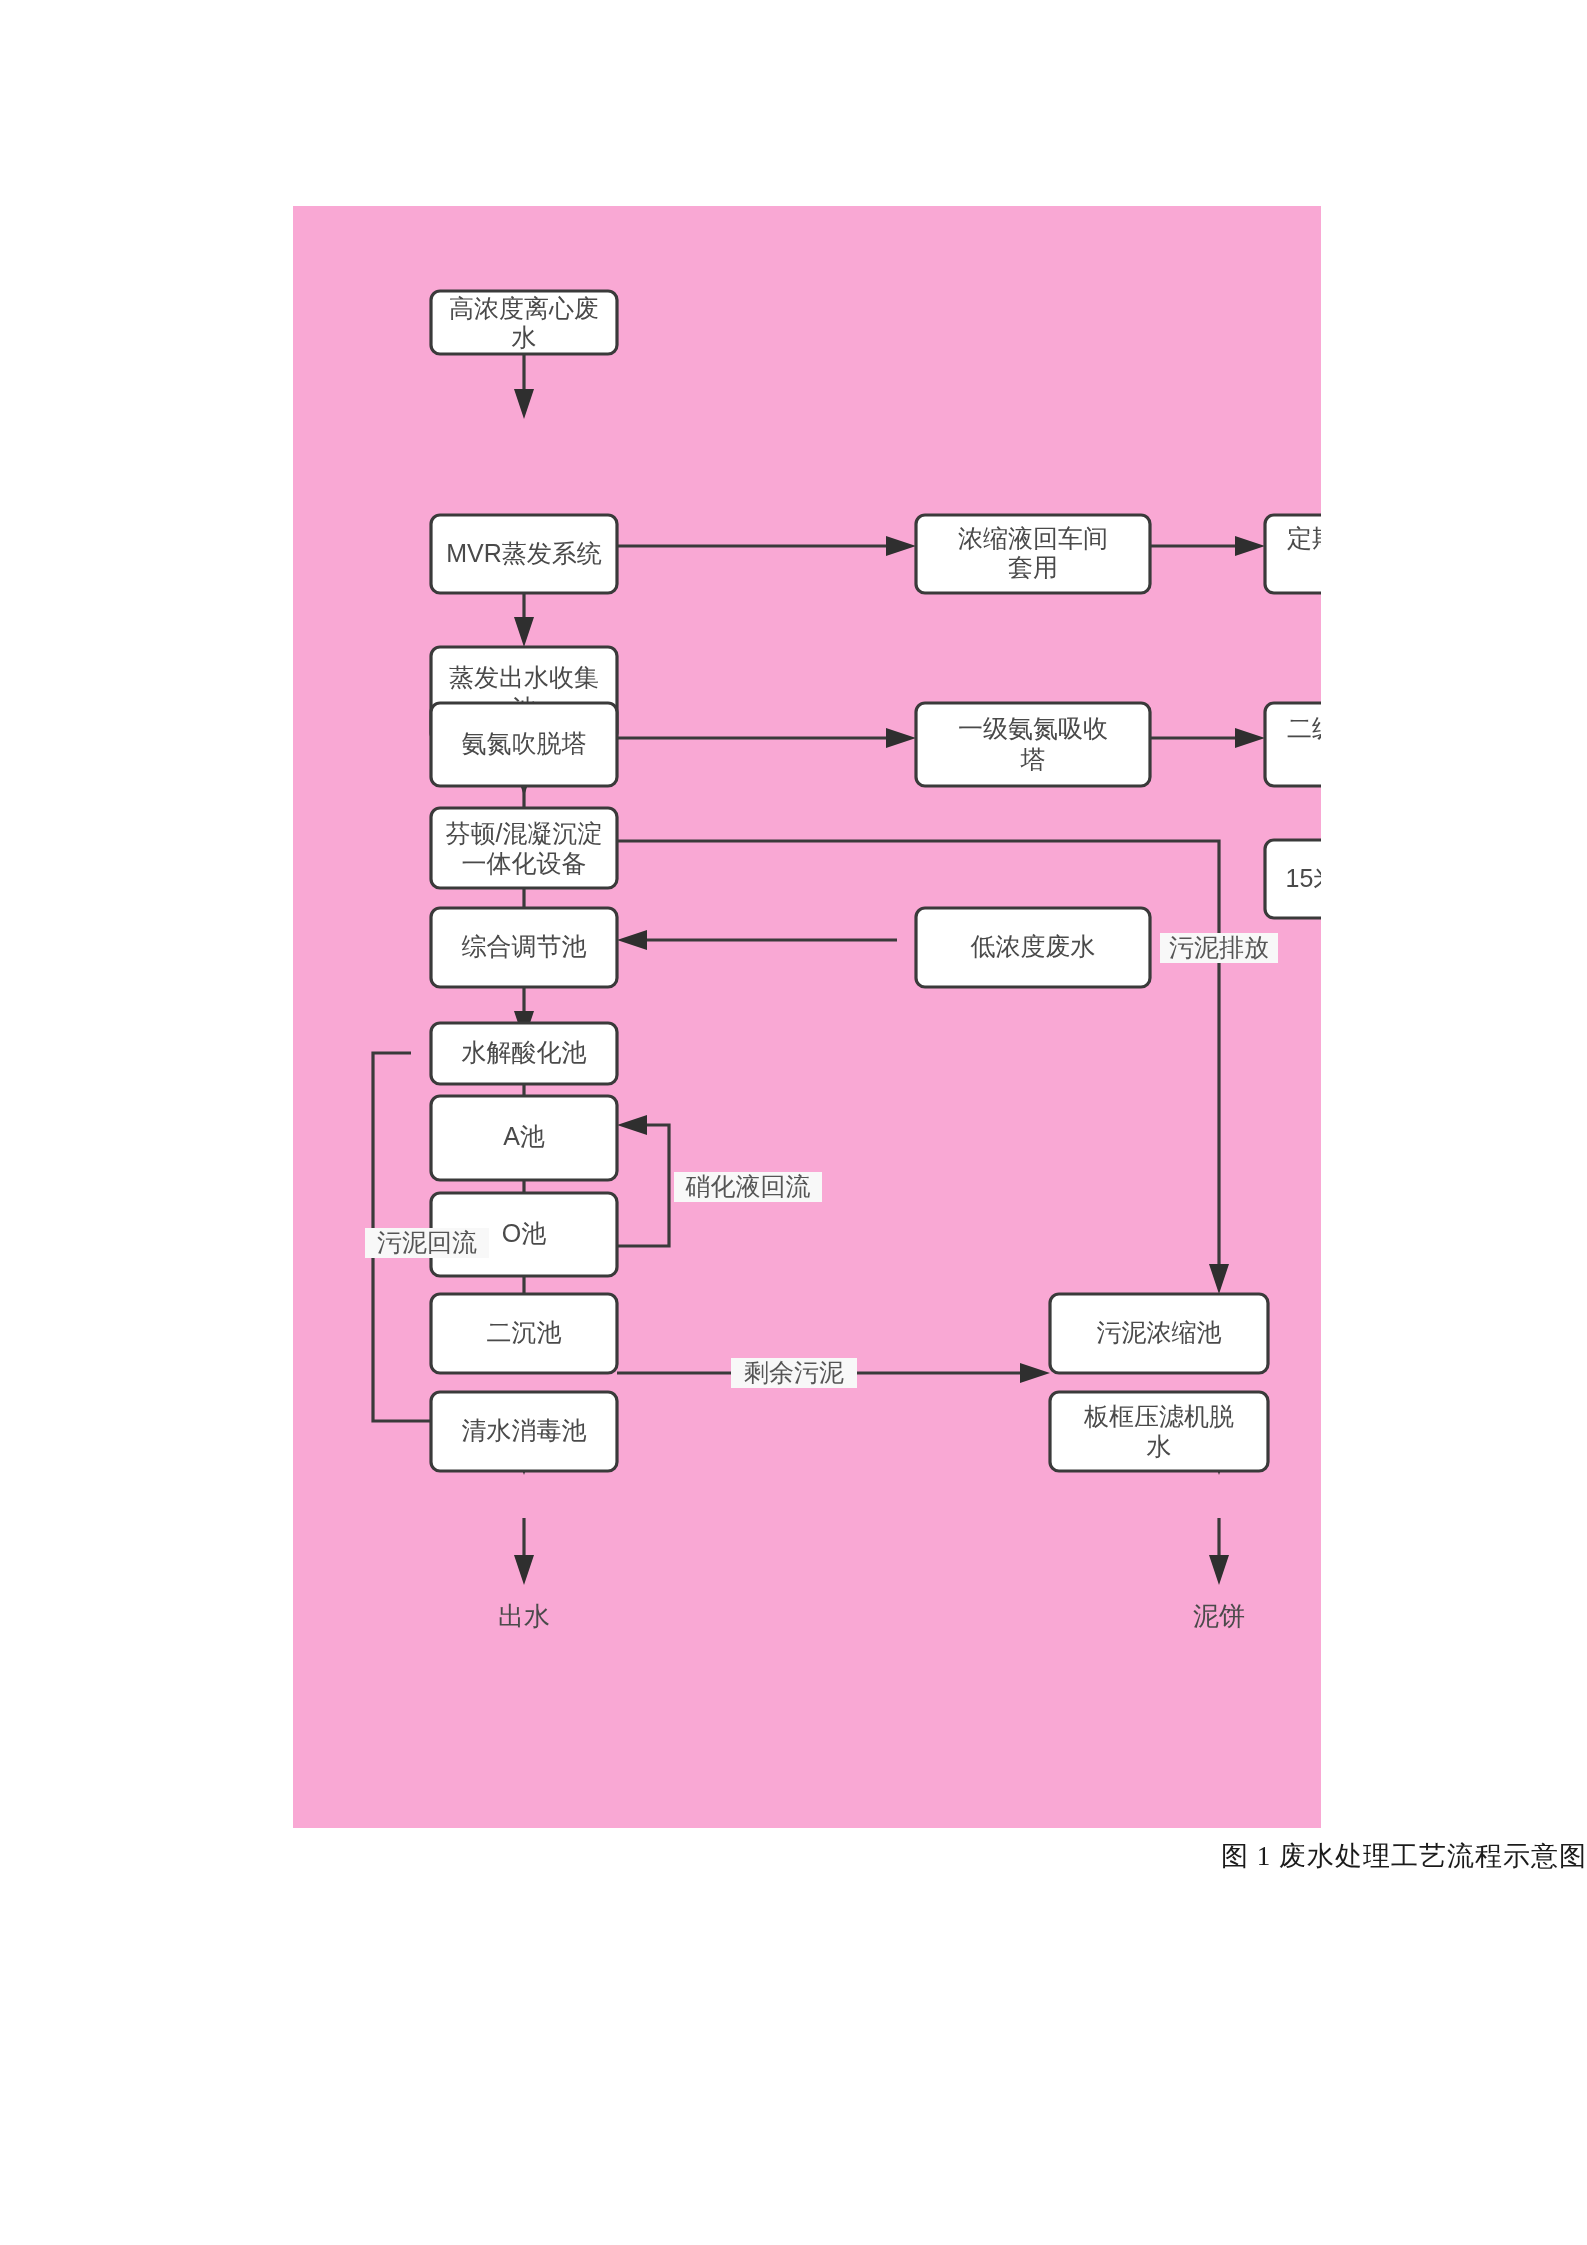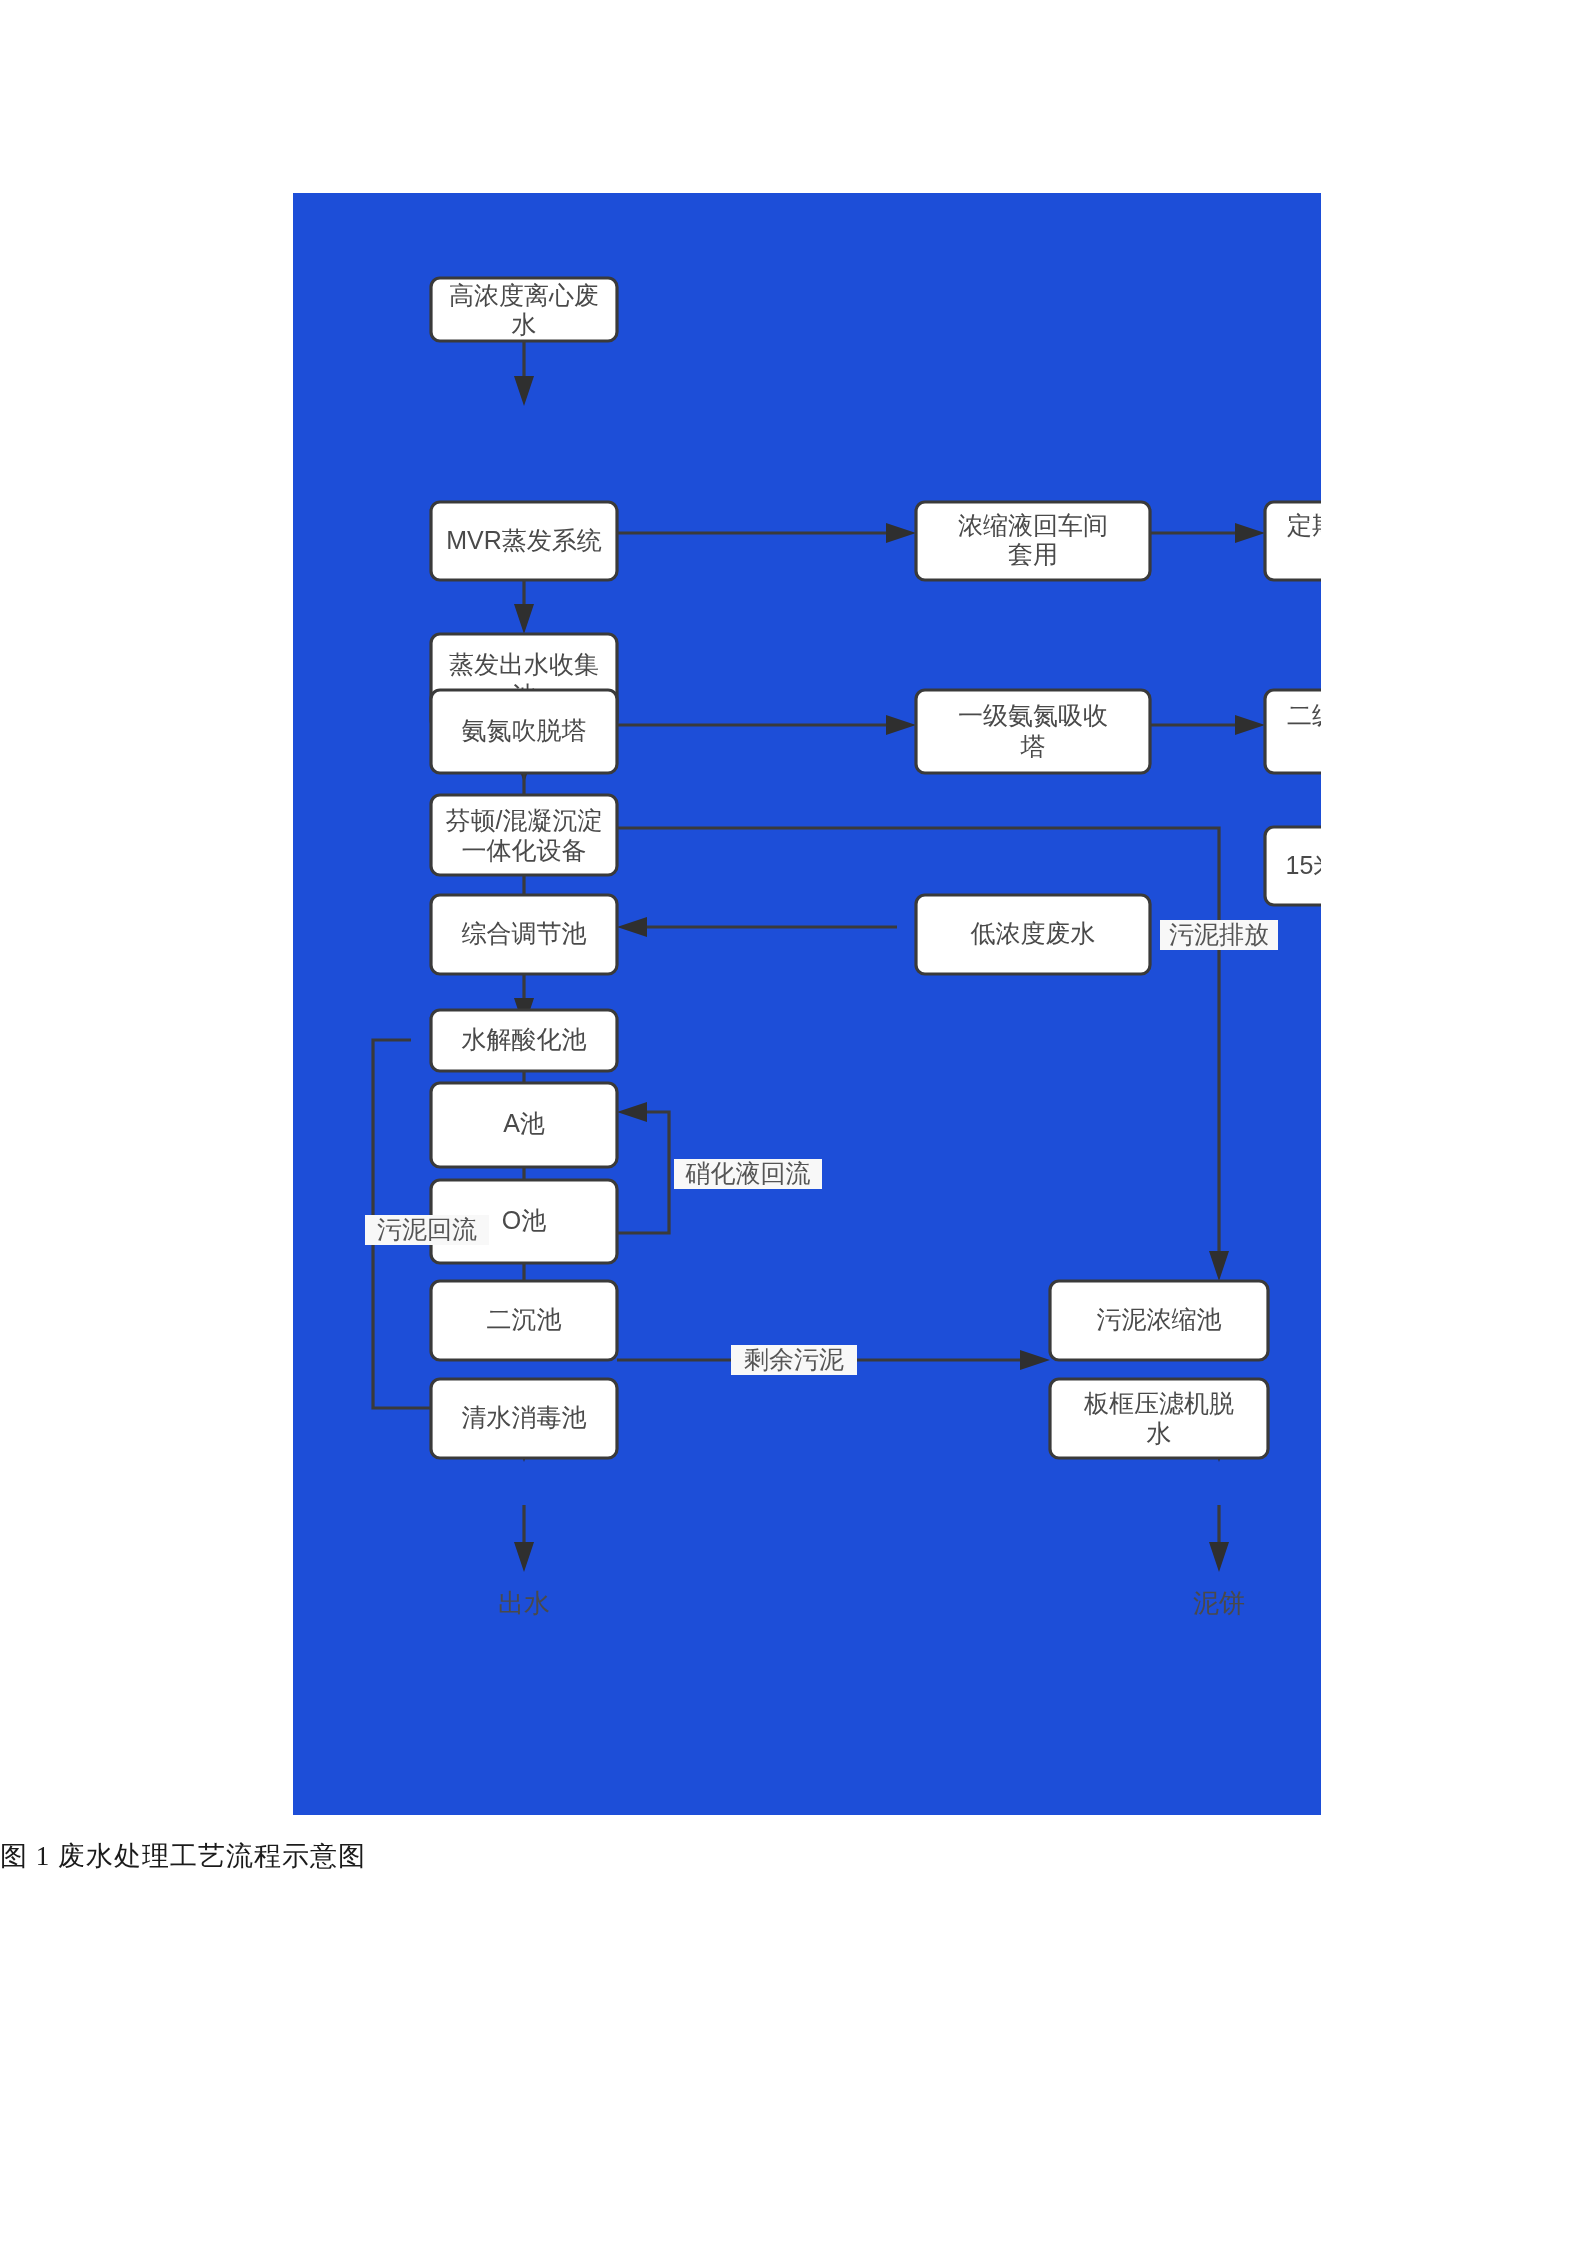--- a/index.html
+++ b/index.html
@@ -17,24 +17,24 @@
   #page {
     position: absolute;
     left: 0; top: 0;
     width: 1587px;
     height: 2245px;
     background: #ffffff;
   }
   #figure-panel {
     position: absolute;
     left: 293px;
-    top: 193px;
+    top: 206px;
     width: 1028px;
     height: 1622px;
-    background: #1d4ed8;
+    background: #f9a8d4;
   }
   #flow-svg {
     position: absolute;
     left: 0; top: 0;
     width: 1028px;
     height: 1622px;
     display: block;
   }
   .node-rect {
     fill: #ffffff;
@@ -68,21 +68,21 @@
     font-size: 26px;
     fill: #4a4a4a;
     text-anchor: middle;
     dominant-baseline: middle;
   }
   #figure-caption {
     position: absolute;
     left: 0;
     top: 1838px;
     width: 1587px;
-    text-align: left;
+    text-align: right;
     font-family: "Liberation Serif", "DejaVu Serif", serif;
     font-size: 27px;
     color: #1b1b1b;
     letter-spacing: 1px;
   }
 </style>
 </head>
 <body>
 
 <div id="page">

